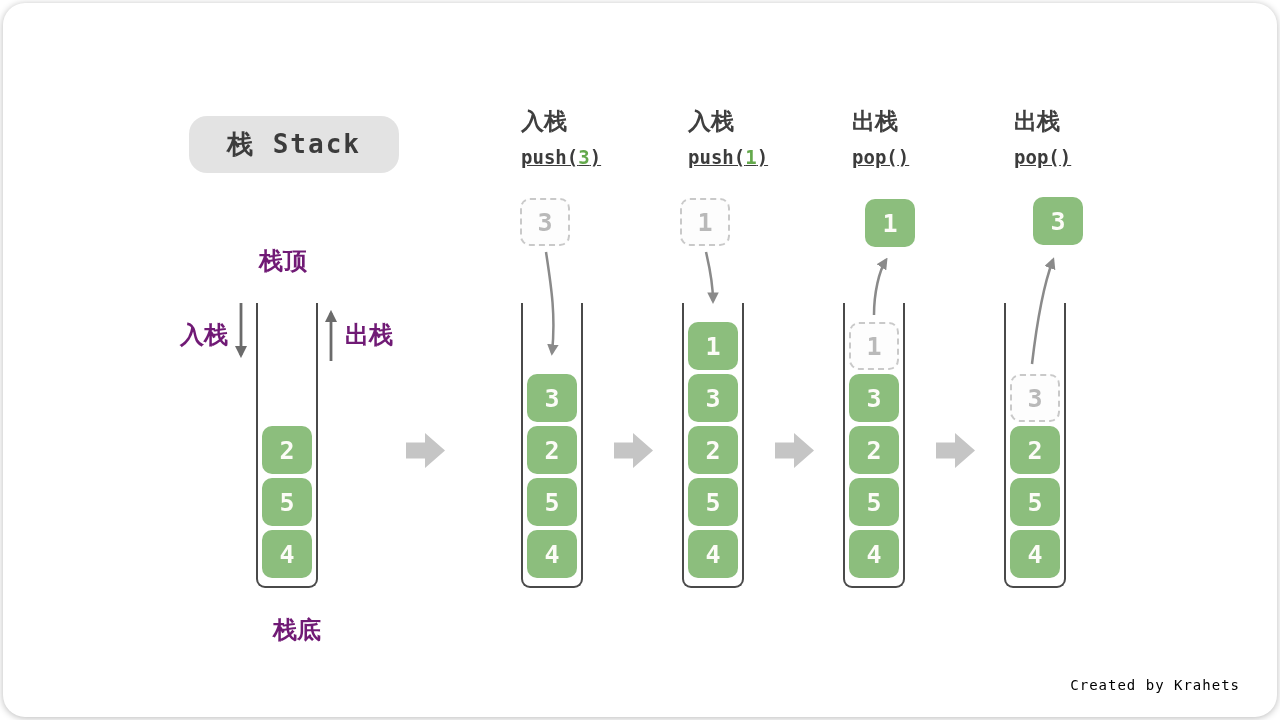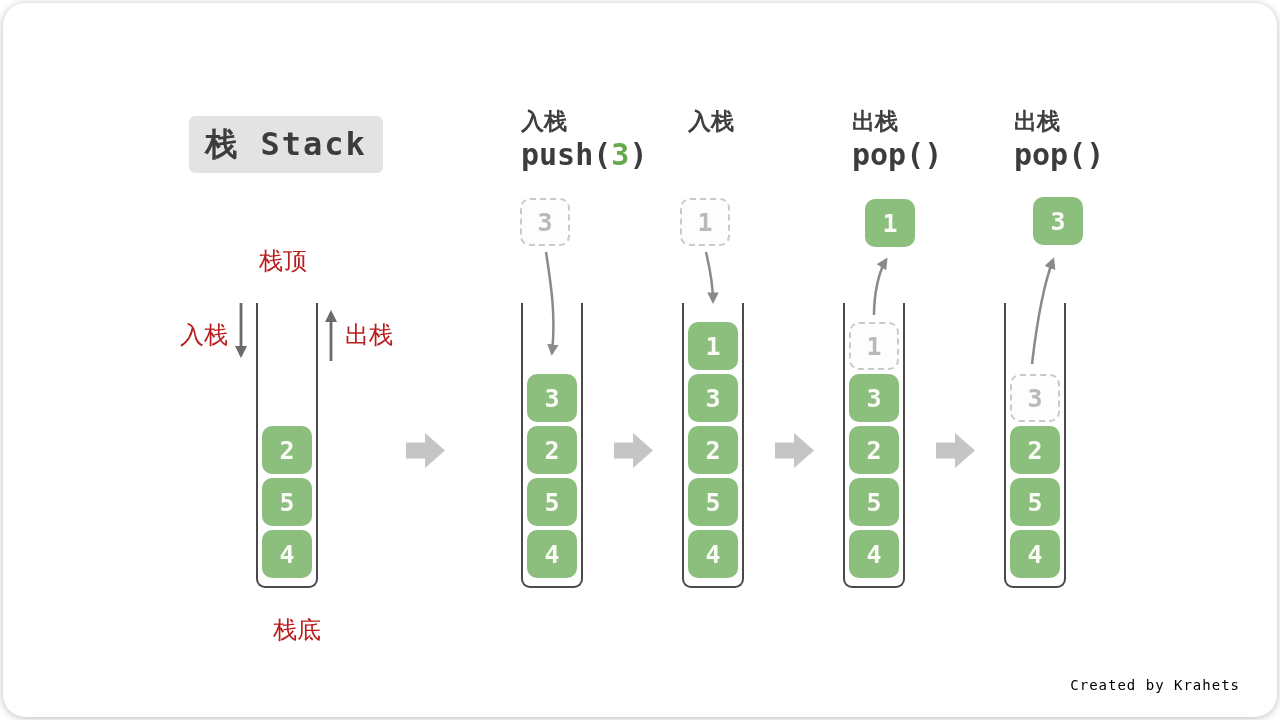--- a/index.html
+++ b/index.html
@@ -12,40 +12,40 @@
     --ink:#3a3a3a;
   }
   .card{
     position:absolute; inset:3px;
     background:#fff; border-radius:22px;
     box-shadow:0 1px 7px rgba(0,0,0,.28);
     font-family:"DejaVu Sans", sans-serif;
     color:var(--ink);
   }
   .title-box{
-    position:absolute; left:186px; top:113px; width:194px; height:57px;
-    background:#e3e3e3; border-radius:6px;
+    position:absolute; left:186px; top:113px; width:210px; height:57px;
+    background:#e3e3e3; border-radius:18px;
     display:flex; align-items:center; justify-content:center;
     font-family:"DejaVu Sans Mono","DejaVu Sans",monospace;
-    font-weight:700; font-size:32px; letter-spacing:2px; color:#3c3c3c;
+    font-weight:700; font-size:26px; letter-spacing:2px; color:#3c3c3c;
   }
   .cjk-label{
-    position:absolute; font-weight:400; font-size:24px; color:#b91c1c;
+    position:absolute; font-weight:700; font-size:24px; color:#701a75;
     white-space:nowrap;
   }
   .lbl-top{left:256px; top:242px;}
   .lbl-bottom{left:270px; top:611px;}
   .lbl-push{left:177px; top:316px;}
   .lbl-pop{left:342px; top:316px;}
   .op{position:absolute; top:103px; width:160px;}
   .op-1{left:518px;} .op-2{left:685px;} .op-3{left:849px;} .op-4{left:1011px;}
   .op-name{font-weight:700; font-size:23px; color:#3f3f3f;}
   .op-code{
-    margin-top:0; font-family:"DejaVu Sans Mono",monospace;
-    font-size:30px; font-weight:600; color:#3c3c3c; white-space:nowrap;
+    margin-top:9px; font-family:"DejaVu Sans Mono",monospace;
+    font-size:19px; font-weight:600; color:#3c3c3c; white-space:nowrap;text-decoration:underline;
   }
   .op-code .arg{color:var(--arg-green); font-weight:700;}
   .well{
     position:absolute; top:300px; width:62px; height:285px;
     border:2px solid #4a4a4a; border-top:none; border-radius:0 0 9px 9px;
     display:flex; flex-direction:column; justify-content:flex-end; align-items:center;
     gap:4px; padding-bottom:8px; background:transparent;
   }
   .well-1{left:253px;} .well-2{left:518px;} .well-3{left:679px;}
   .well-4{left:840px;} .well-5{left:1001px;}
@@ -84,20 +84,21 @@
   <div class="cjk-label lbl-bottom">栈底</div>
   <div class="cjk-label lbl-push">入栈</div>
   <div class="cjk-label lbl-pop">出栈</div>
 
   <div class="op op-1">
     <div class="op-name">入栈</div>
     <div class="op-code"><span>push(</span><span class="arg">3</span><span>)</span></div>
   </div>
   <div class="op op-2">
     <div class="op-name">入栈</div>
+    <div class="op-code"><span>push(</span><span class="arg">1</span><span>)</span></div>
   </div>
   <div class="op op-3">
     <div class="op-name">出栈</div>
     <div class="op-code"><span>pop(</span><span class="arg"></span><span>)</span></div>
   </div>
   <div class="op op-4">
     <div class="op-name">出栈</div>
     <div class="op-code"><span>pop(</span><span class="arg"></span><span>)</span></div>
   </div>
 

